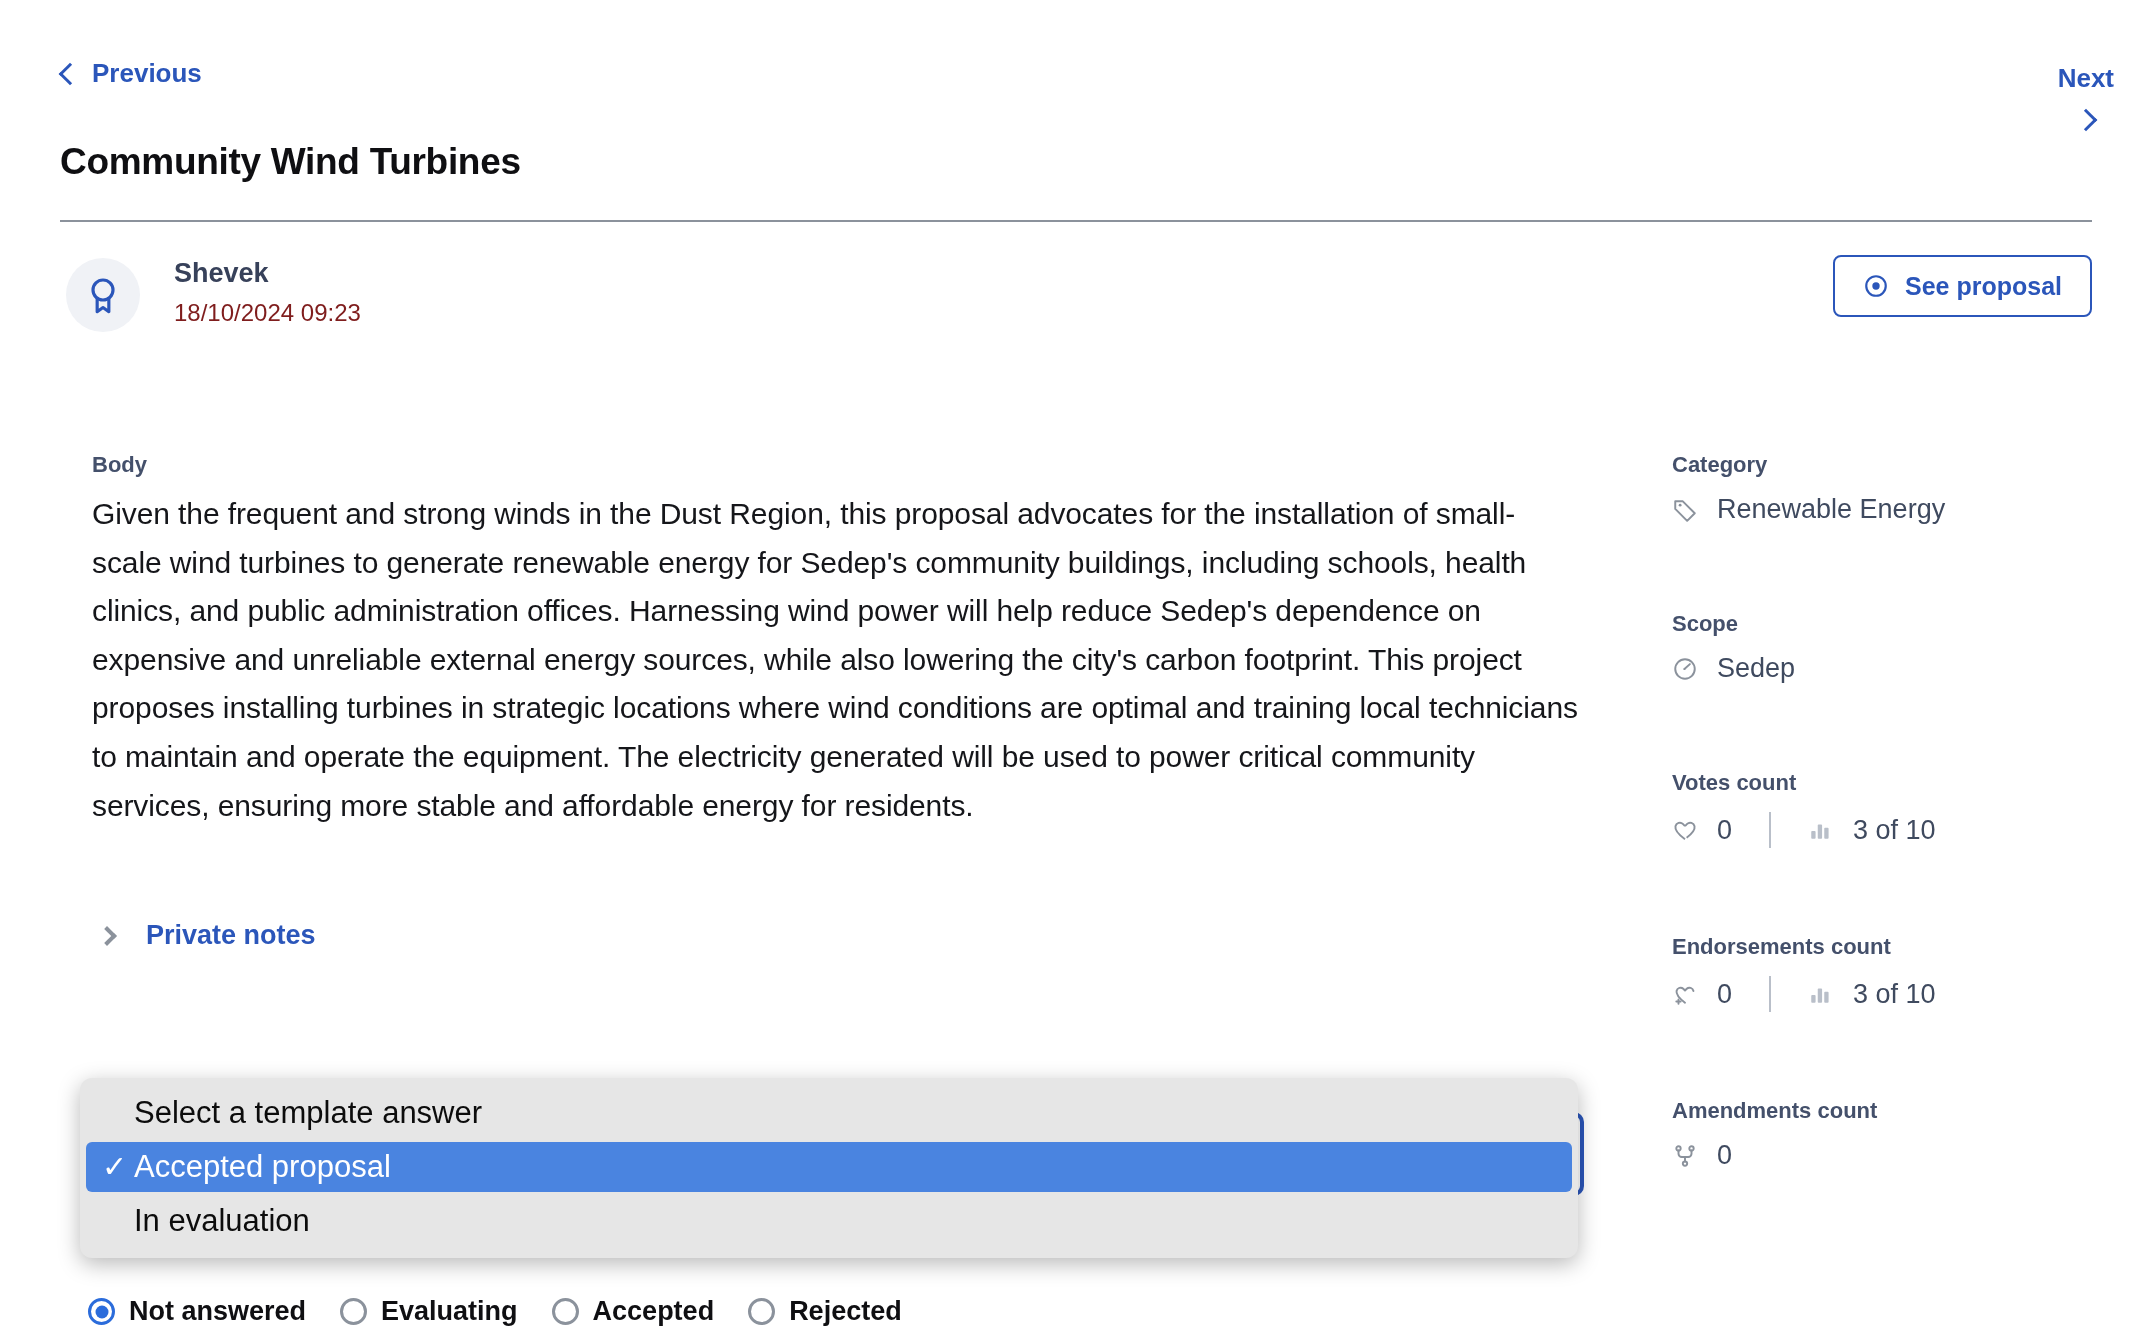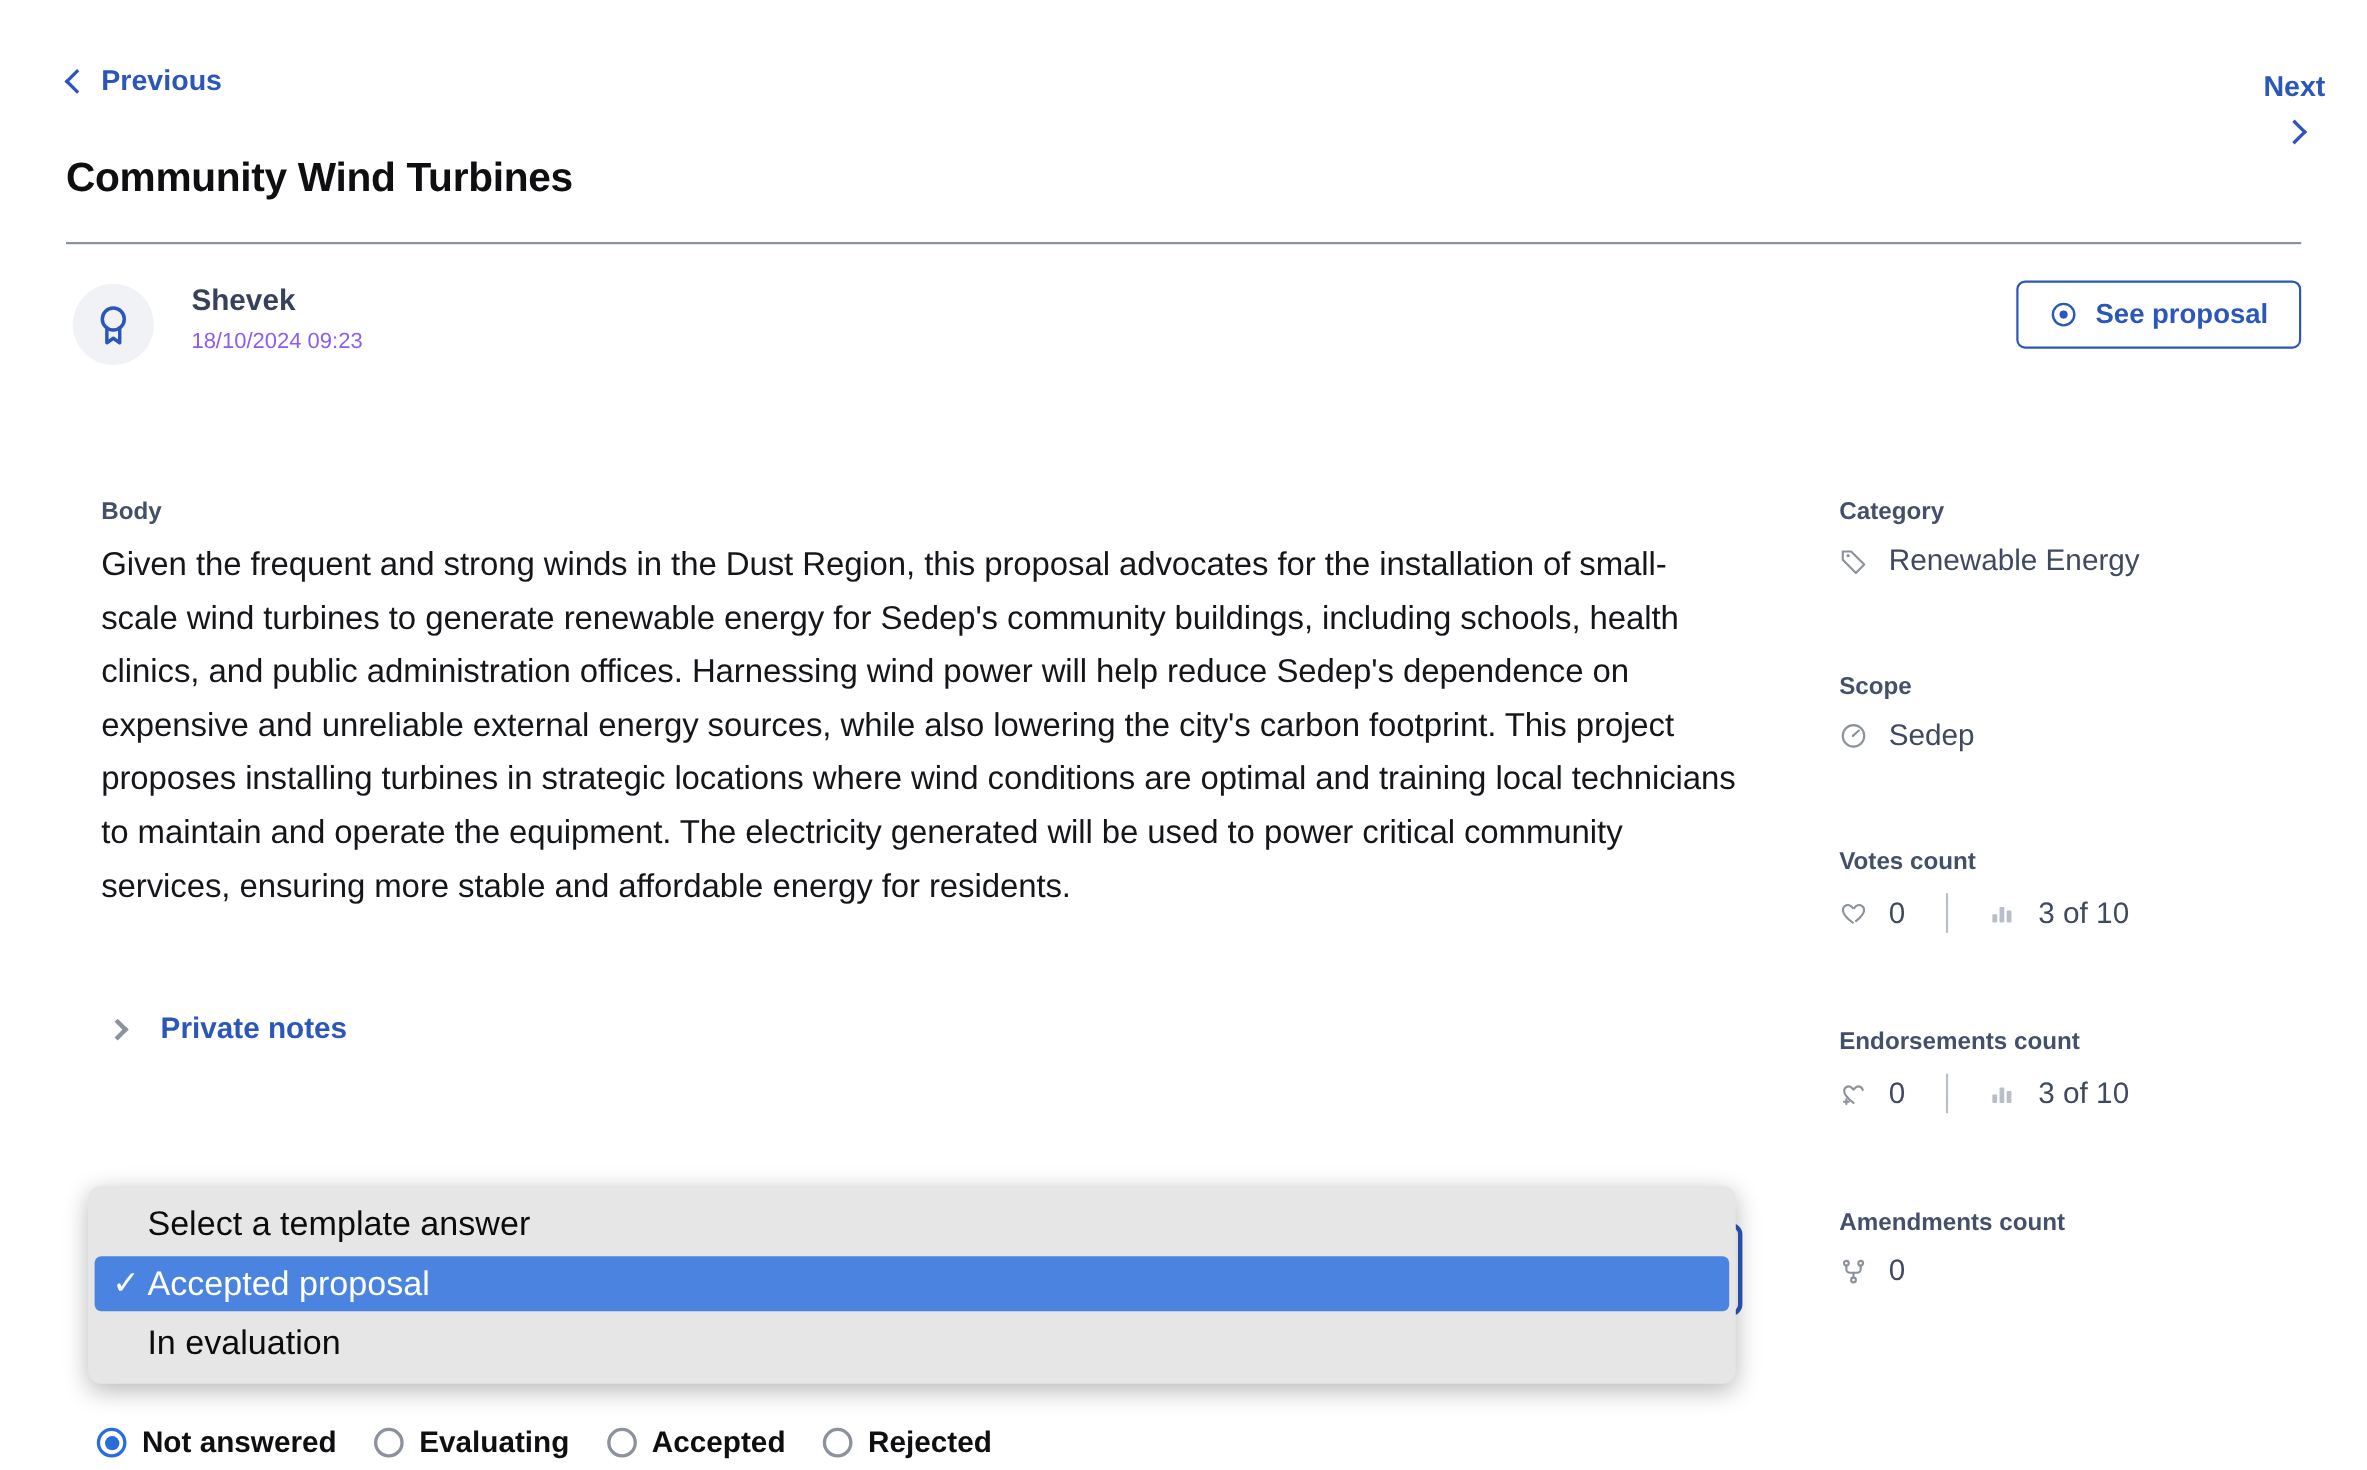--- a/index.html
+++ b/index.html
@@ -85,22 +85,22 @@
   .author-name {
     position: absolute;
     left: 114px; top: 0px;
     font-size: 27px;
     font-weight: bold;
     color: #37415a;
   }
   .author-date {
     position: absolute;
     left: 114px; top: 41px;
-    font-size: 20px;
-    color: #8b5cf6;
+    font-size: 24px;
+    color: #7f1d1d;
   }
   .see-proposal-btn {
     position: absolute;
     right: 0px; top: -3px;
     height: 62px;
     padding: 16px 28px;
     border: 2px solid #2b56ba;
     border-radius: 8px;
     background: #fff;
     color: #2b56ba;

